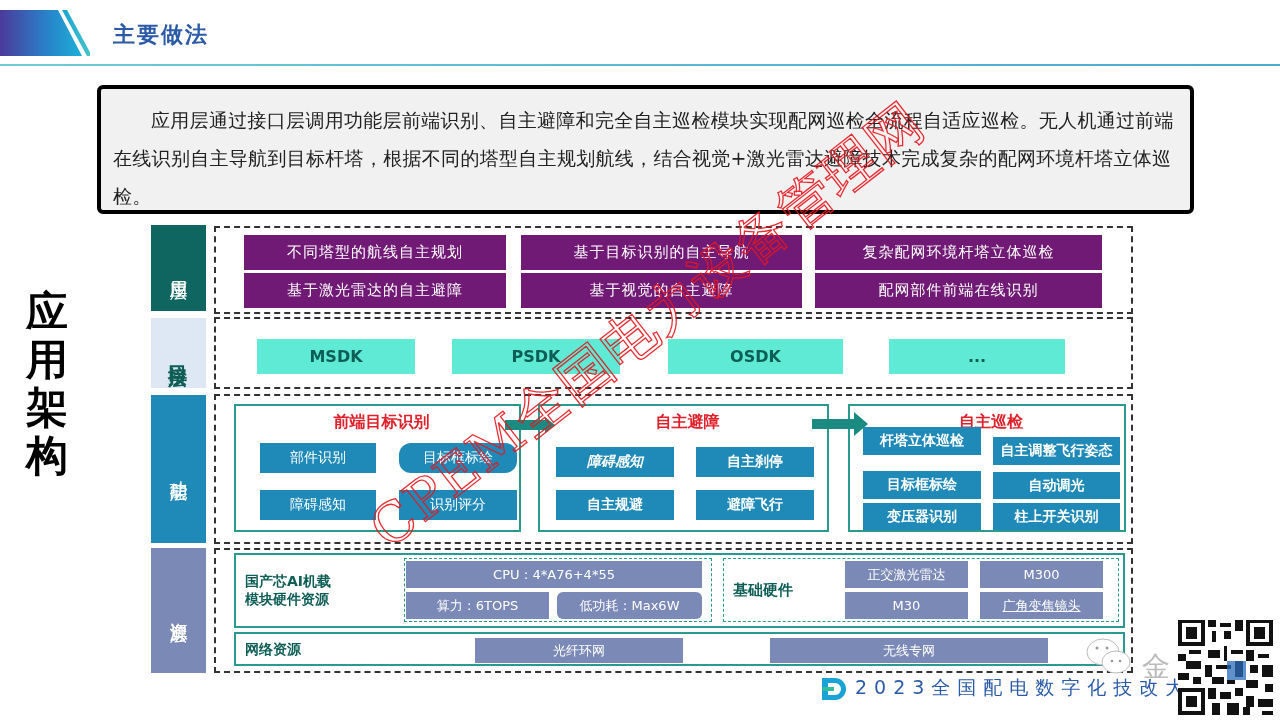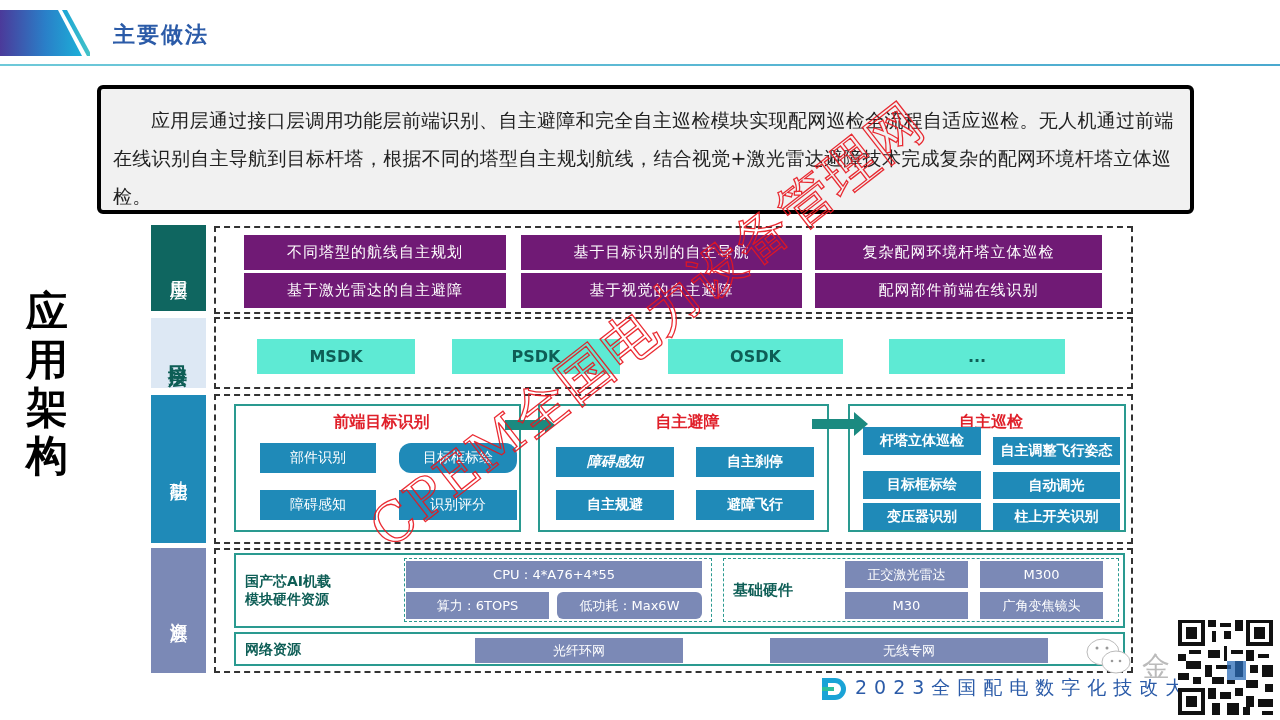--- a/index.html
+++ b/index.html
@@ -153,21 +153,21 @@
 <div class="res-dash" style="left:404px; top:558px; width:308px; height:64px;"></div>
 <div class="rbox" style="left:406px; top:561px; width:296px; height:27px;">CPU：4*A76+4*55</div>
 <div class="rbox" style="left:406px; top:592px; width:143px; height:27px;">算力：6TOPS</div>
 <div class="rbox" style="left:557px; top:592px; width:145px; height:27px;border-radius:6px;">低功耗：Max6W</div>
 
 <div class="res-dash" style="left:723px; top:558px; width:396px; height:64px;"></div>
 <div class="res-label" style="left:733px; top:581px; font-size:15px;">基础硬件</div>
 <div class="rbox" style="left:845px; top:561px; width:123px; height:27px;">正交激光雷达</div>
 <div class="rbox" style="left:980px; top:561px; width:123px; height:27px;">M300</div>
 <div class="rbox" style="left:845px; top:592px; width:123px; height:27px;">M30</div>
-<div class="rbox" style="left:980px; top:592px; width:123px; height:27px;">广角变焦镜头</div>
+<div class="rbox" style="left:980px; top:592px; width:123px; height:27px;text-decoration:underline;">广角变焦镜头</div>
 
 <div class="res-net"></div>
 <div class="res-label" style="left:245px; top:640px;">网络资源</div>
 <div class="rbox" style="left:475px; top:638px; width:208px; height:25px;">光纤环网</div>
 <div class="rbox" style="left:770px; top:638px; width:278px; height:25px;">无线专网</div>
 
 <div class="wm" style="left:378px; top:500px;">CPEM全国电力设备管理网</div>
 
 <svg class="footer-logo" viewBox="0 0 28 26">
   <path d="M2 2 H15 A11 11 0 0 1 15 24 H2 Z" fill="#1aa3d6"></path>

